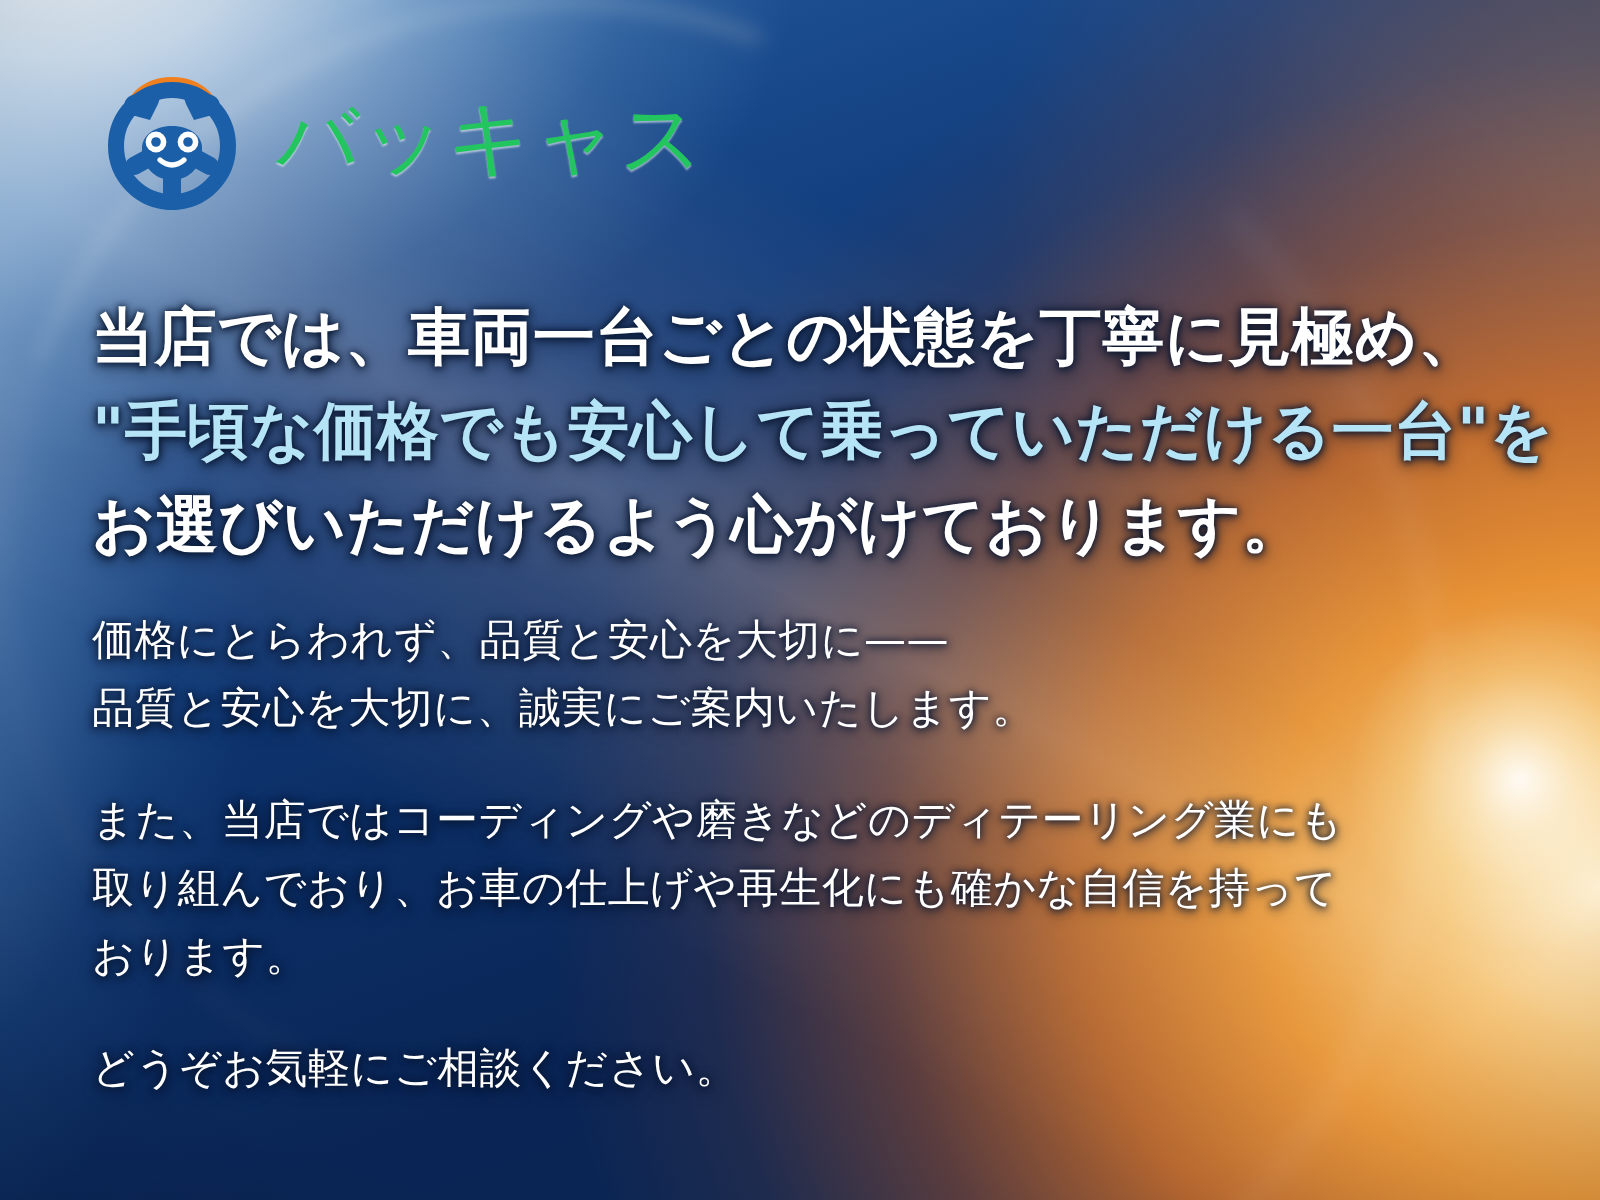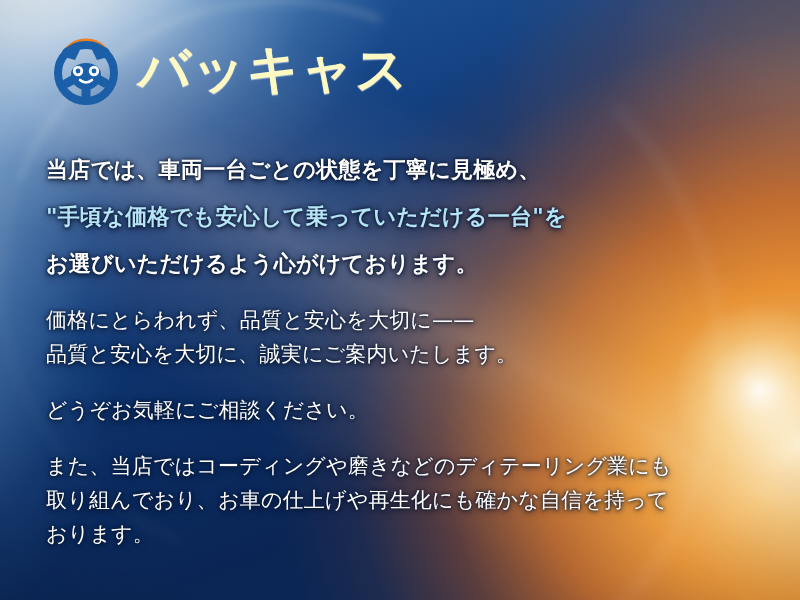--- a/index.html
+++ b/index.html
@@ -148,40 +148,40 @@
     top: 33px;
     display: flex;
     align-items: center;
     gap: 13px;
     z-index: 5;
   }
 
   #logo-mark { width: 78px; height: 72px; display:block; }
 
   #logo-wordmark {
-    font-size: 52px;
-    font-weight: 700;
+    font-size: 41px;
+    font-weight: 400;
     letter-spacing: 1px;
-    color: #fef9c3;
+    color: #22c55e;
     line-height: 1;
     text-shadow: 0 1px 1px rgba(255,255,255,0.55);
     white-space: nowrap;
   }
 
   
   #copy {
     position: absolute;
     left: 46px;
     top: 146px;
     width: 720px;
     z-index: 6;
   }
 
   .headline {
-    font-size: 22px;
+    font-size: 31px;
     font-weight: 700;
     line-height: 47px;
     color: #ffffff;
     letter-spacing: 0.3px;
     text-shadow:
       0 0 3px rgba(8,22,48,0.95),
       0 1px 4px rgba(8,22,48,0.85),
       0 2px 9px rgba(5,15,35,0.70);
     white-space: nowrap;
   }
@@ -257,24 +257,24 @@
 
     <div class="headline">当店では、車両一台ごとの状態を丁寧に見極め、</div>
     <div class="headline accent">"手頃な価格でも安心して乗っていただける一台"を</div>
     <div class="headline">お選びいただけるよう心がけております。</div>
 
     <div class="para" id="para-1">
       <div class="body-line">価格にとらわれず、品質と安心を大切に——</div>
       <div class="body-line">品質と安心を大切に、誠実にご案内いたします。</div>
     </div>
 
-    <div class="para" id="para-3">
-      <div class="body-line">どうぞお気軽にご相談ください。</div>
-    </div>
-
     <div class="para" id="para-2">
       <div class="body-line">また、当店ではコーディングや磨きなどのディテーリング業にも</div>
       <div class="body-line">取り組んでおり、お車の仕上げや再生化にも確かな自信を持って</div>
       <div class="body-line">おります。</div>
     </div>
 
+    <div class="para" id="para-3">
+      <div class="body-line">どうぞお気軽にご相談ください。</div>
+    </div>
+
   </div>
 </div>
 
 </body></html>

